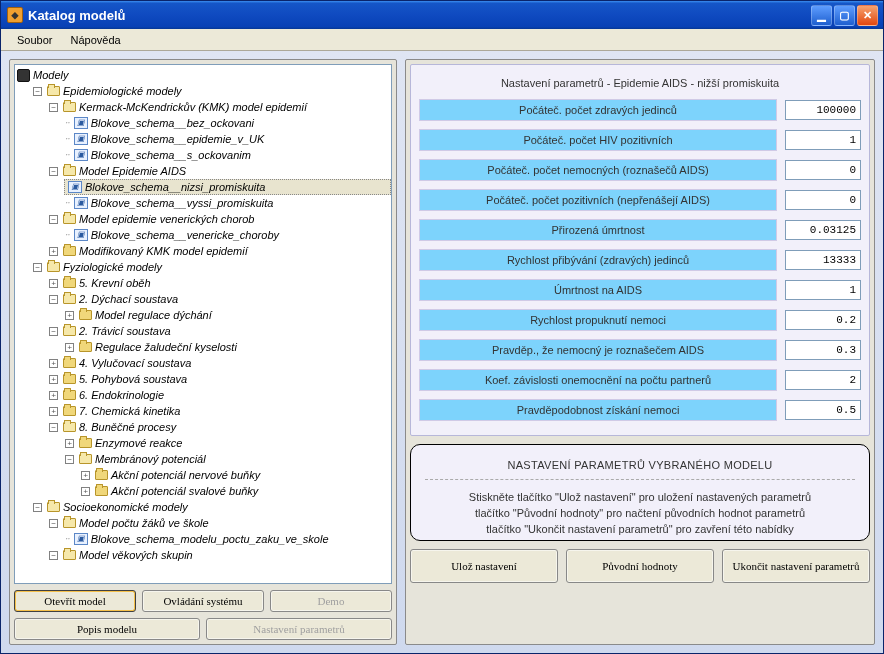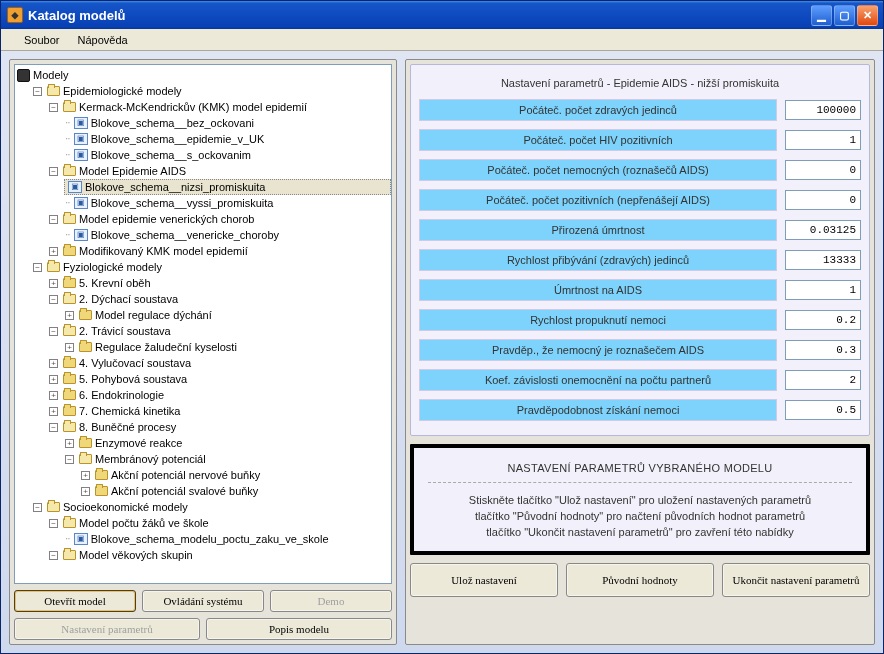--- a/index.html
+++ b/index.html
@@ -27,21 +27,21 @@
   width: 21px; height: 21px; border-radius: 3px;
   display: flex; align-items:center; justify-content:center;
   border: 1px solid #fff4; font-weight:bold; font-size: 11px; color: white; cursor:default;
 }
 .tb-min, .tb-max { background: linear-gradient(to bottom, #5e9dff, #1e5fcf); }
 .tb-close { background: linear-gradient(to bottom, #f7a26f, #e2470f); }
 
 .menubar {
   height: 22px; background: #ece9d8;
   display: flex; align-items:center; gap: 2px;
-  padding: 0 15px;
+  padding: 0 8px;
   border-bottom: 1px solid #aca899;
 }
 .menubar span { padding: 3px 8px; cursor:default; }
 
 .content {
   flex: 1; display: flex; gap: 8px; padding: 8px;
   background: linear-gradient(to bottom, #dfe5f3, #cfd9ee);
 }
 
 .panel-left, .panel-right {
@@ -54,21 +54,21 @@
 .panel-left { width: 388px; }
 .panel-right { flex: 1; }
 
 .tree-box {
   flex:1;
   border: 1px solid #7f9db9;
   background: white;
   overflow-y: auto;
   padding: 2px 0;
 }
-.tree ul { list-style: none; margin: 0; padding-left: 16px; }
+.tree ul { list-style: none; margin: 0; padding-left: 16px; font-style: italic; }
 .tree > ul { padding-left: 2px; }
 .tree li { white-space: nowrap; }
 .node { display: flex; align-items: center; height: 16px; line-height: 16px; gap: 3px; padding-right: 6px; cursor: default;}
 .toggle { width: 9px; height: 9px; border: 1px solid #818181; color:#555; font-size:8px; line-height:7px; text-align:center; background:white; margin-right:2px; }
 .dotline { color:#a0a0a0; letter-spacing:-1px; font-size:10px; margin-right:1px;}
 .ficon { width:15px; height:12px; display:inline-flex; align-items:center; justify-content:center; font-size:10px; }
 .folder-closed { background:#f0d77a; border:1px solid #b8952a; border-radius:1px; width:13px; height:10px; position:relative;}
 .folder-closed::before{content:"";position:absolute;top:-3px;left:0;width:5px;height:3px;background:#f0d77a;border:1px solid #b8952a; border-bottom:none; border-radius:1px 1px 0 0;}
 .folder-open { background:#f6e8aa; border:1px solid #b8952a; border-radius:1px; width:13px; height:10px; position:relative;}
 .folder-open::before{content:"";position:absolute;top:-3px;left:0;width:5px;height:3px;background:#f6e8aa;border:1px solid #b8952a; border-bottom:none;}
@@ -118,24 +118,24 @@
   width:76px; height:20px;
   border:1px solid #7f9db9;
   background:white;
   text-align:right;
   padding:0 4px;
   font-family:Liberation Mono, monospace; font-size:11px;
 }
 
 .info-box {
   margin-top:8px;
-  border:4px solid #000000;
+  border:1px solid #000000;
   background:#f2f0fa;
-  border-radius:1px;
-  padding: 14px 14px 10px 14px;
+  border-radius:10px;
+  padding: 14px 14px 2px 14px;
   text-align:center;
   color:#333;
 }
 .info-box hr { border:none; border-top:1px dashed #aaa; margin:8px 0 10px 0; }
 .info-box .heading { font-size:11px; letter-spacing:0.3px; }
 .info-box .body { font-size:11px; line-height:1.45; }
 
 .right-buttons { display:flex; gap:8px; padding-top:8px; }
 .right-buttons button {
   flex:1; height:34px;
@@ -410,22 +410,22 @@
               </li>
             </ul>
           </li>
         </ul>
       </div>
 
       <div class="left-buttons">
         <button class="primary">Otevřít model</button>
         <button>Ovládání systému</button>
         <button disabled="">Demo</button>
+        <button style="flex:1 1 46%">Popis modelu</button>
         <button style="flex:1 1 46%" disabled="">Nastavení parametrů</button>
-        <button style="flex:1 1 46%">Popis modelu</button>
       </div>
     </div>
 
     <div class="panel-right">
       <div class="param-box">
         <div class="param-title">Nastavení parametrů - Epidemie AIDS - nižší promiskuita</div>
         <div id="param-rows">
             <div class="param-row">
               <div class="param-label">Počáteč. počet zdravých jedinců</div>
               <input class="param-input" value="100000" style="">

